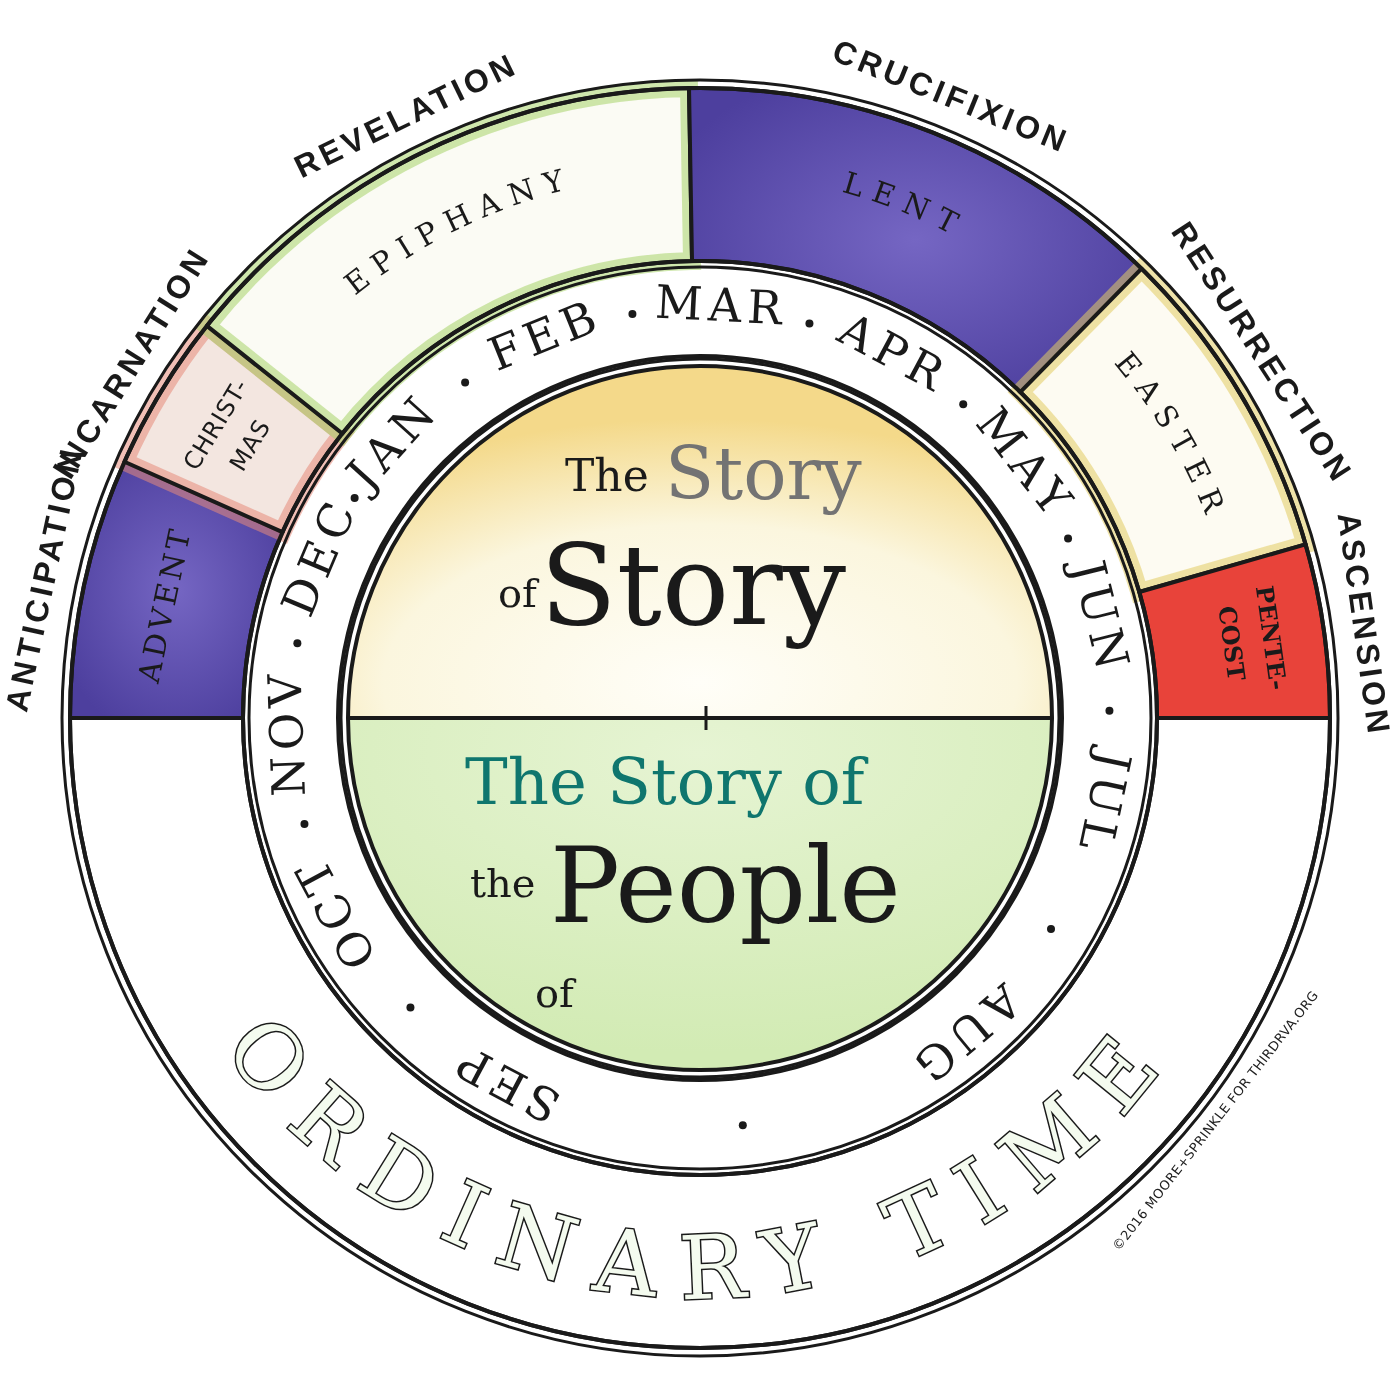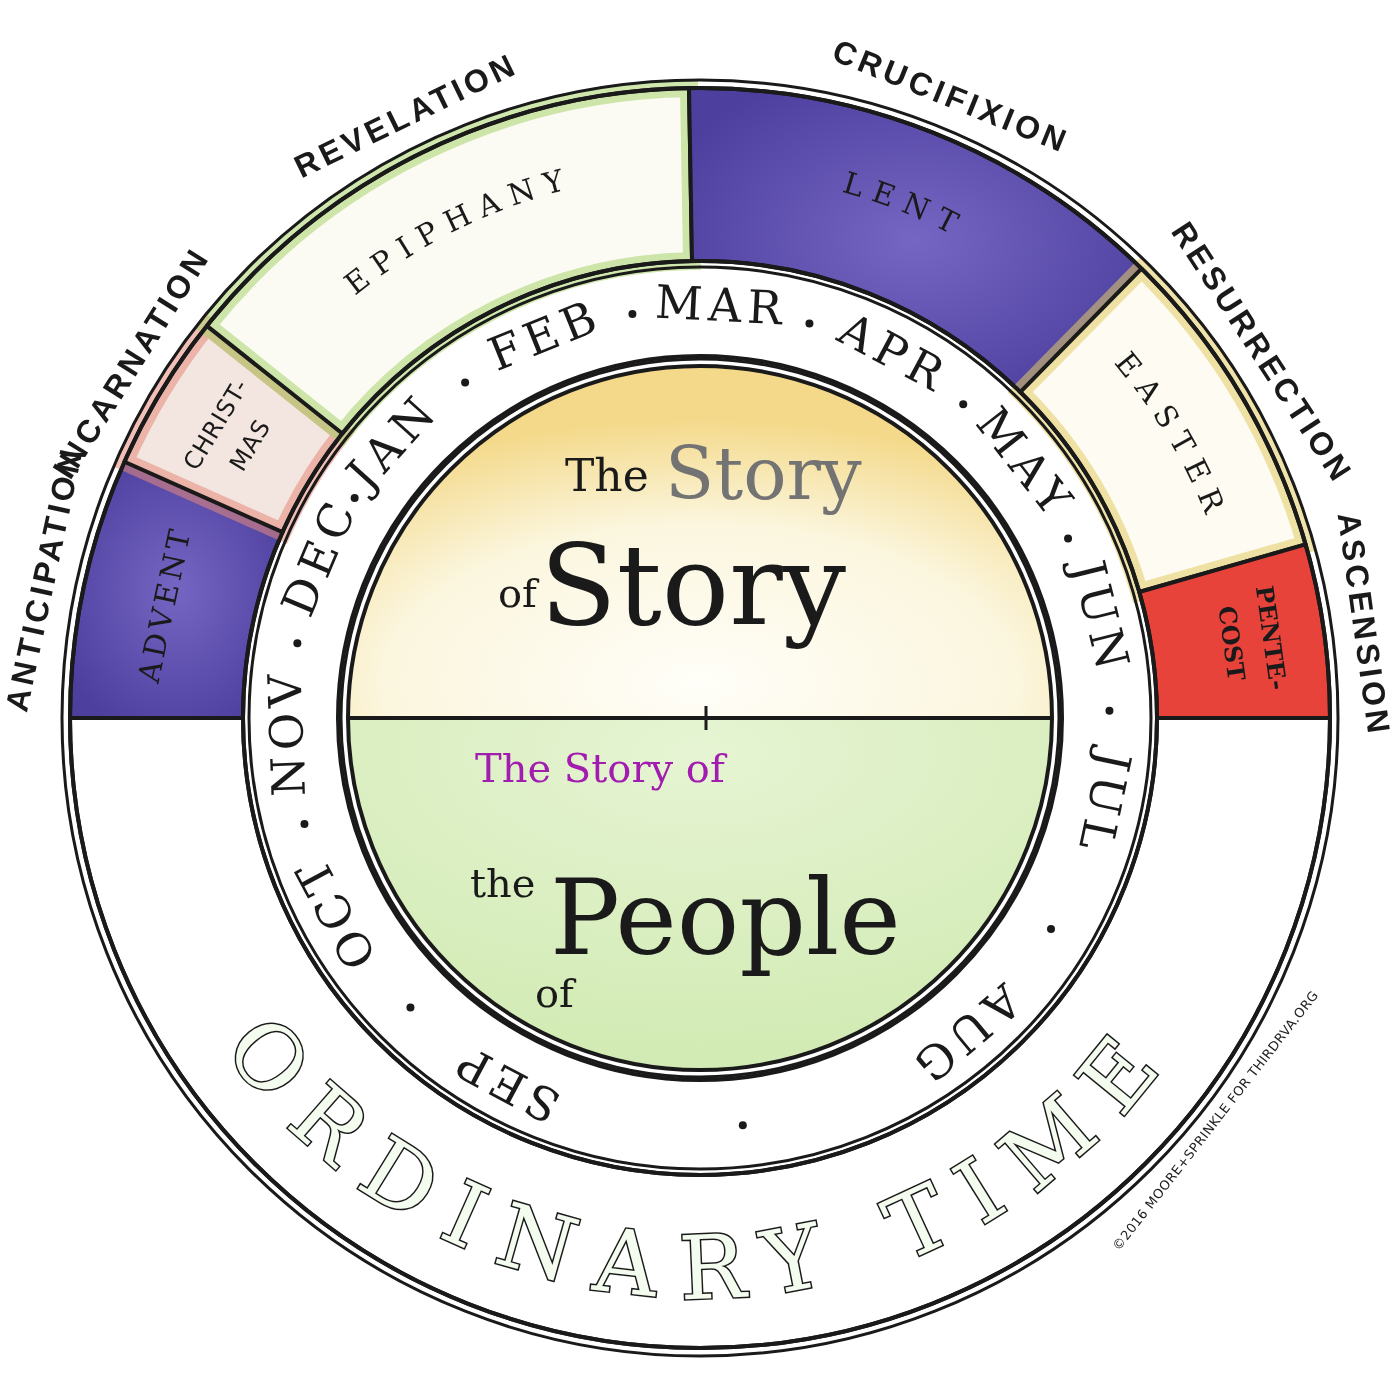--- a/index.html
+++ b/index.html
@@ -143,18 +143,18 @@
   </svg>
 
   <div style="position:absolute;left:470px;top:440px;width:460px;height:240px;">
     <span class="serif" style="position:absolute;left:95px;top:10px;font-size:44px;color:#1a1a1a;">The</span>
     <span class="serif" style="position:absolute;left:195px;top:-8px;font-size:72px;color:#737373;">Story</span>
     <span class="serif" style="position:absolute;left:28px;top:130px;font-size:40px;color:#1a1a1a;">of</span>
     <span class="serif" style="position:absolute;left:70px;top:80px;font-size:112px;color:#1a1a1a;">Story</span>
   </div>
 
   <div style="position:absolute;left:450px;top:745px;width:500px;height:300px;">
-    <span class="serif" style="position:absolute;left:25px;top:0px;font-size:40px;color:#a21caf;white-space:nowrap;">The Story of</span>
+    <span class="serif" style="position:absolute;left:15px;top:0px;font-size:64px;color:#0f766e;white-space:nowrap;">The Story of</span>
     <span class="serif" style="position:absolute;left:20px;top:115px;font-size:40px;color:#1a1a1a;">the</span>
-    <span class="serif" style="position:absolute;left:100px;top:80px;font-size:104px;color:#1a1a1a;margin-top:32px;">People</span>
+    <span class="serif" style="position:absolute;left:100px;top:80px;font-size:104px;color:#1a1a1a;">People</span>
     <span class="serif" style="position:absolute;left:85px;top:225px;font-size:40px;color:#1a1a1a;">of</span>
   </div>
 </div>
 
 </body></html>

